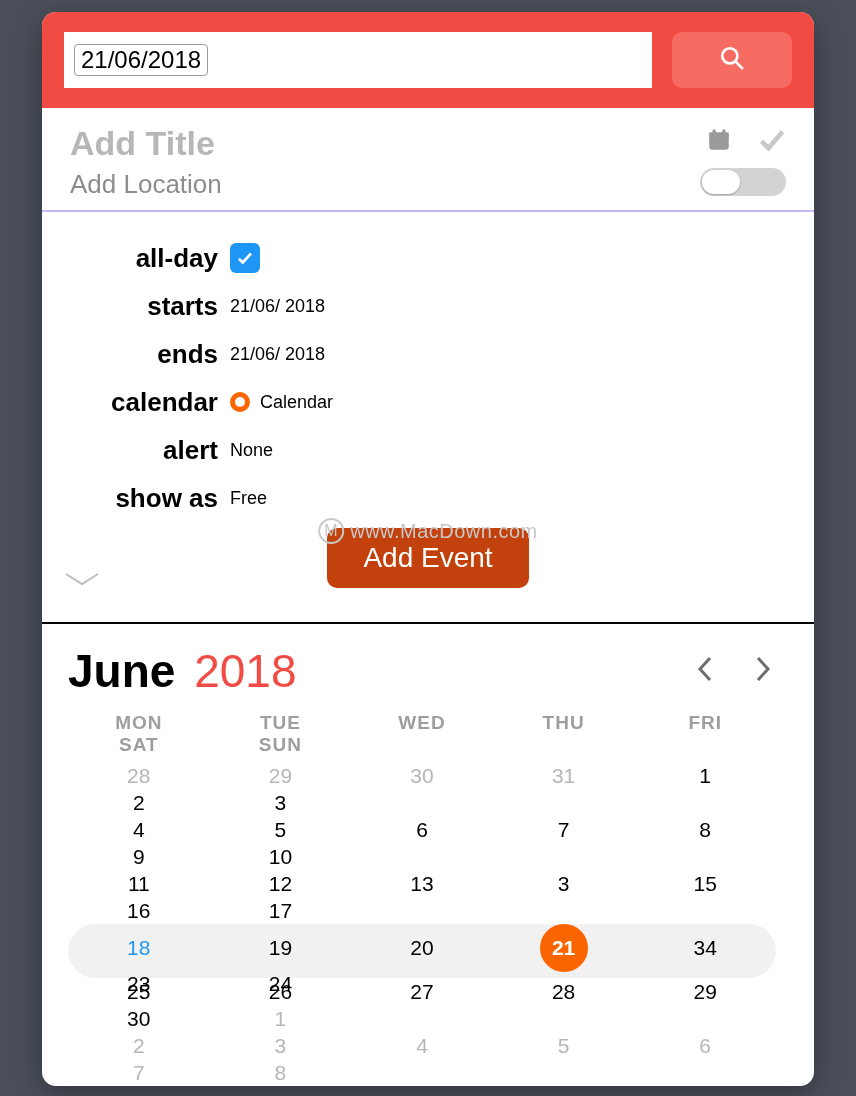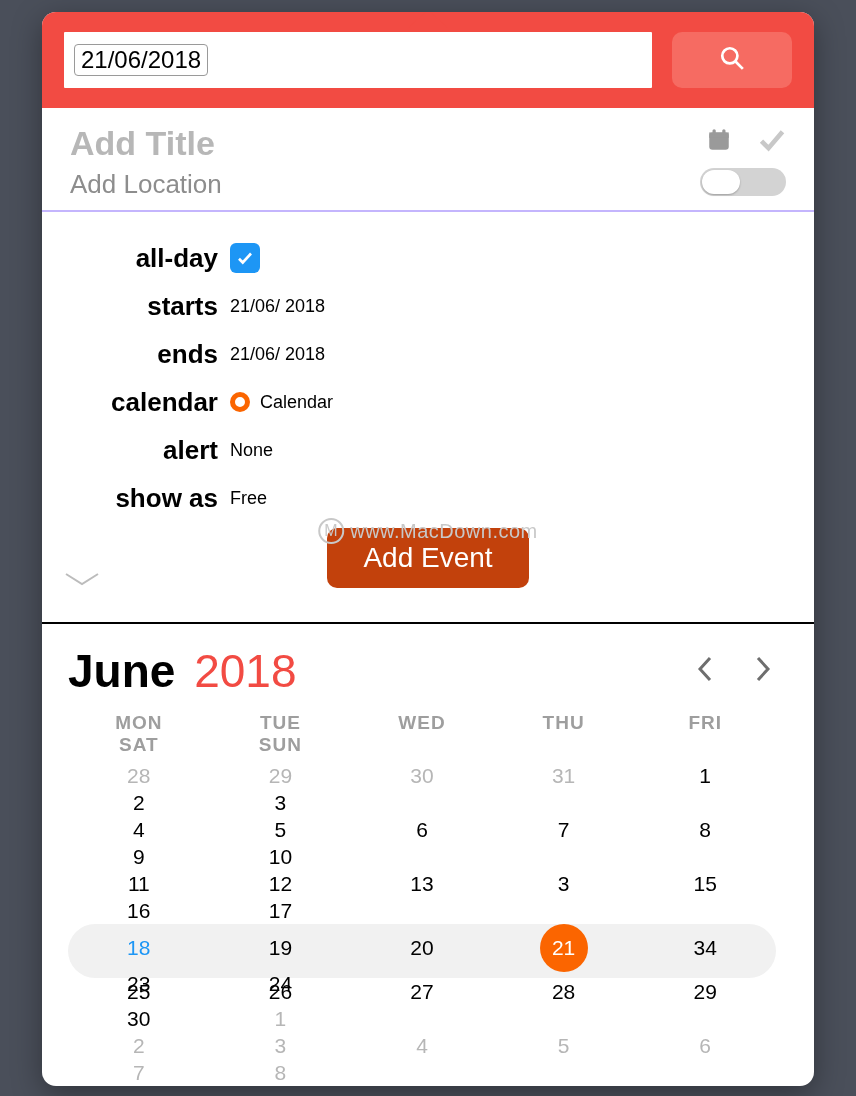--- a/index.html
+++ b/index.html
@@ -262,21 +262,21 @@
   .day.other { color: #b6b6b6; }
   .day.today-num { color: #1d96f5; }
   .day .bubble {
     width: 48px; height: 48px;
     border-radius: 50%;
     background: #fb6500;
     color: #fff;
     display: flex;
     align-items: center;
     justify-content: center;
-    font-weight: 400;
+    font-weight: 700;
   }
   .week-row.highlight {
     background: #f1f1f1;
     border-radius: 27px;
   }
 </style>
 </head>
 <body>
 
 <div class="popover">

